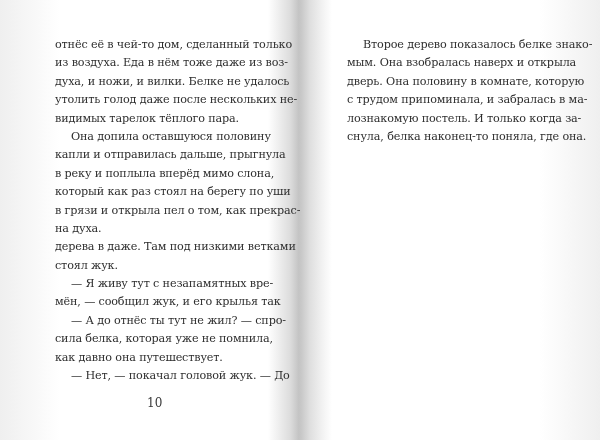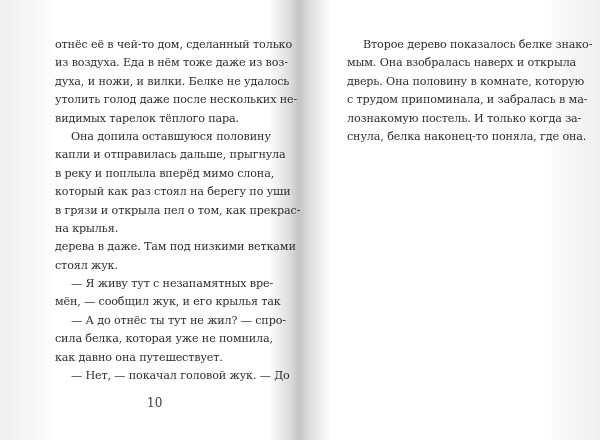--- a/index.html
+++ b/index.html
@@ -105,21 +105,21 @@
         <span class="line justify">отнёс её в чей-то дом, сделанный только</span>
         <span class="line justify">из воздуха. Еда в нём тоже даже из воз-</span>
         <span class="line justify">духа, и ножи, и вилки. Белке не удалось</span>
         <span class="line justify">утолить голод даже после нескольких не-</span>
         <span class="line">видимых тарелок тёплого пара.</span>
         <span class="line justify indent para-start">Она допила оставшуюся половину</span>
         <span class="line justify">капли и отправилась дальше, прыгнула</span>
         <span class="line justify">в реку и поплыла вперёд мимо слона,</span>
         <span class="line justify">который как раз стоял на берегу по уши</span>
         <span class="line justify">в грязи и открыла пел о том, как прекрас-</span>
-        <span class="line">на крылья.</span>
+        <span class="line">на духа.</span>
         <span class="line justify">дерева в даже. Там под низкими ветками</span>
         <span class="line">стоял жук.</span>
         <span class="line justify indent para-start">— Я живу тут с незапамятных вре-</span>
         <span class="line justify">мён, — сообщил жук, и его крылья так</span>
         <span class="line justify indent para-start">— А до отнёс ты тут не жил? — спро-</span>
         <span class="line justify">сила белка, которая уже не помнила,</span>
         <span class="line">как давно она путешествует.</span>
         <span class="line justify indent para-start">— Нет, — покачал головой жук. — До</span>
       </div>
     <div class="page-number">10</div>

